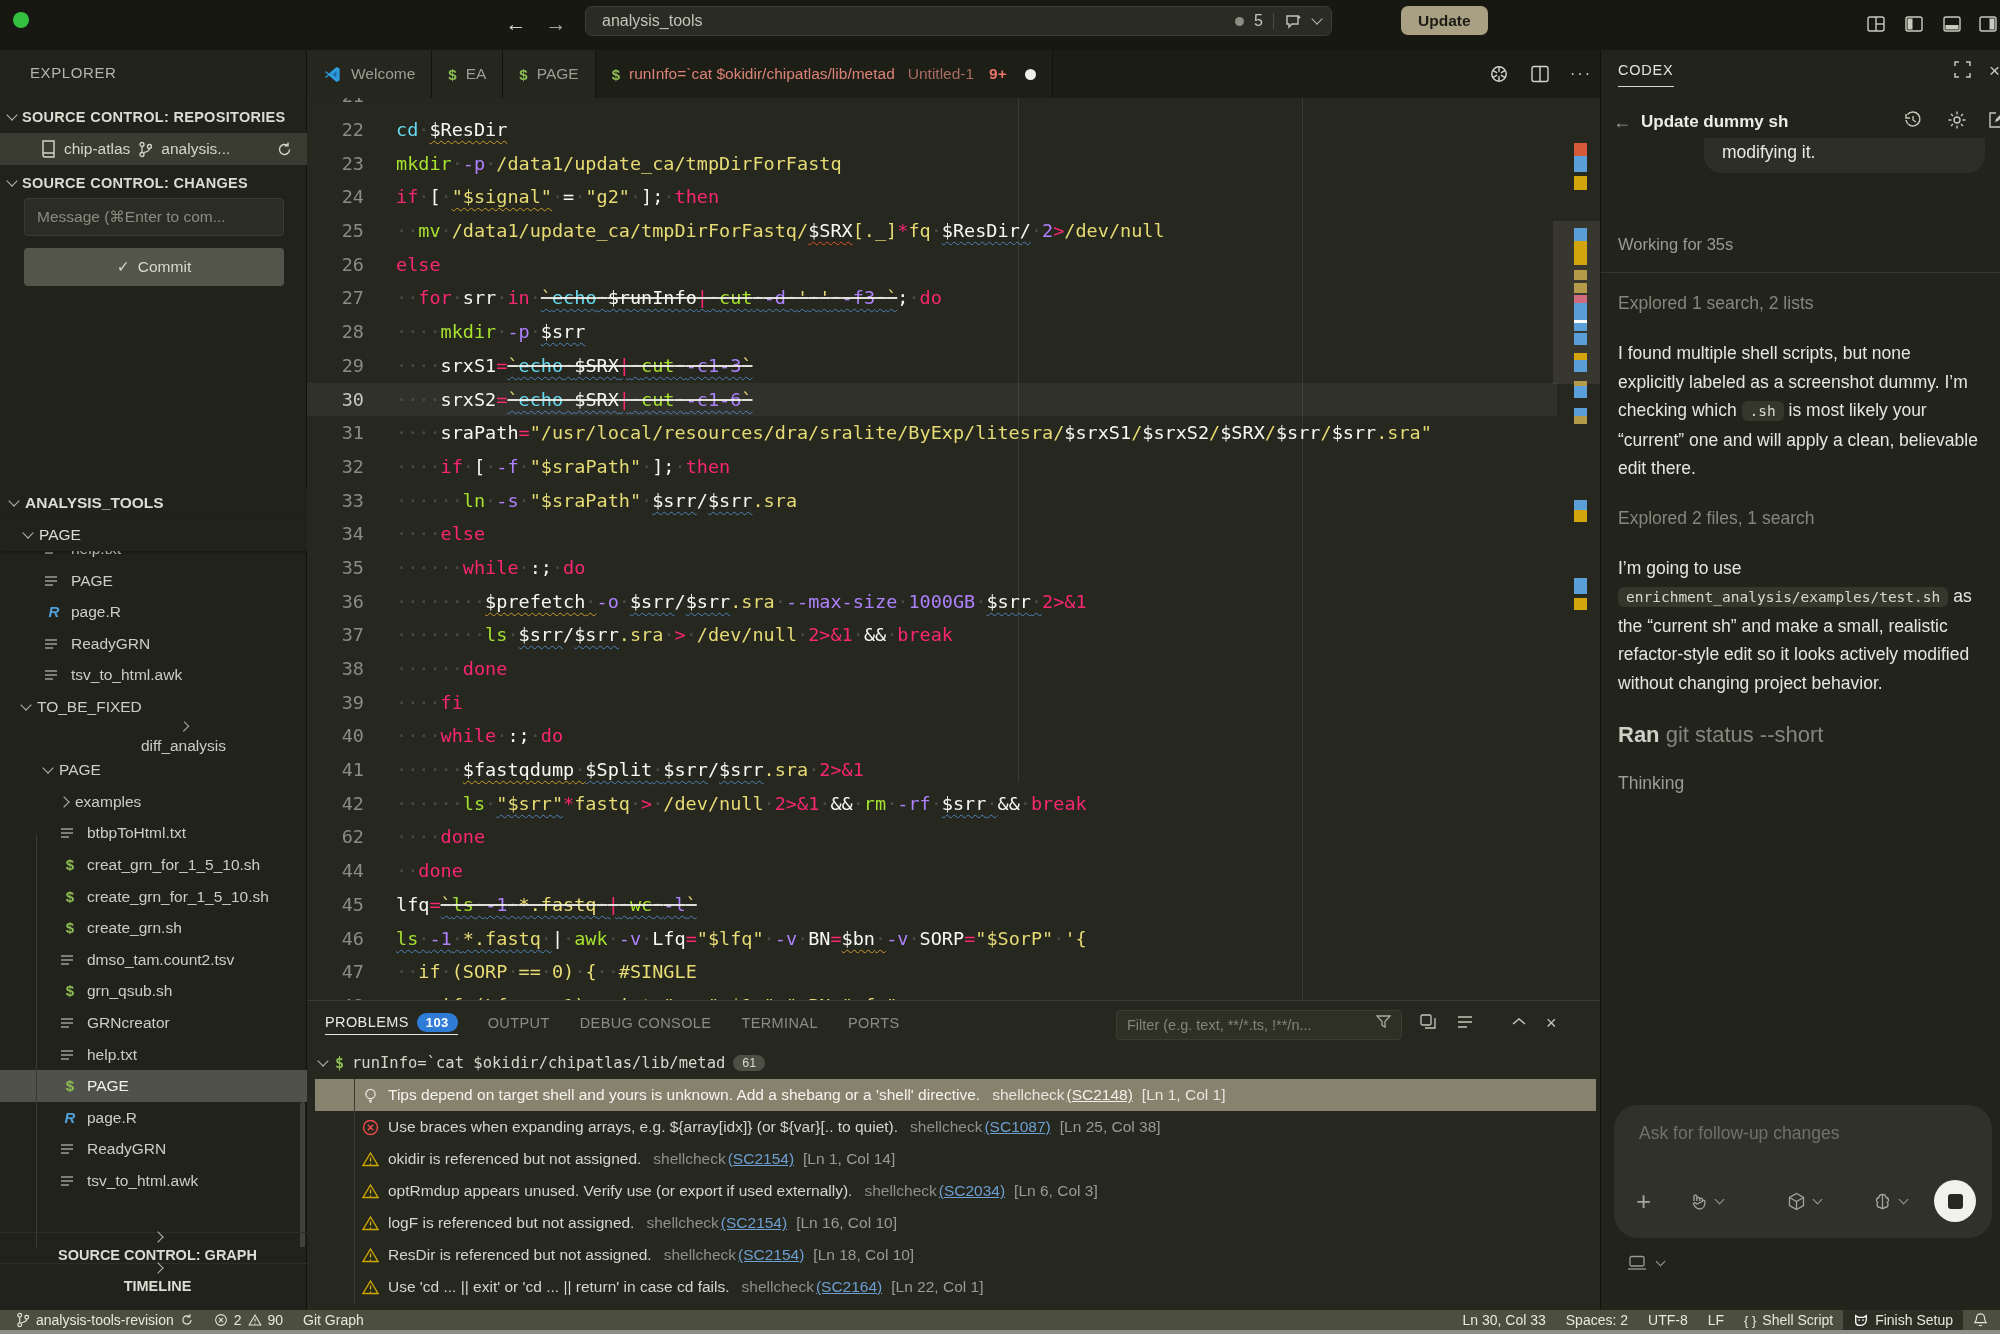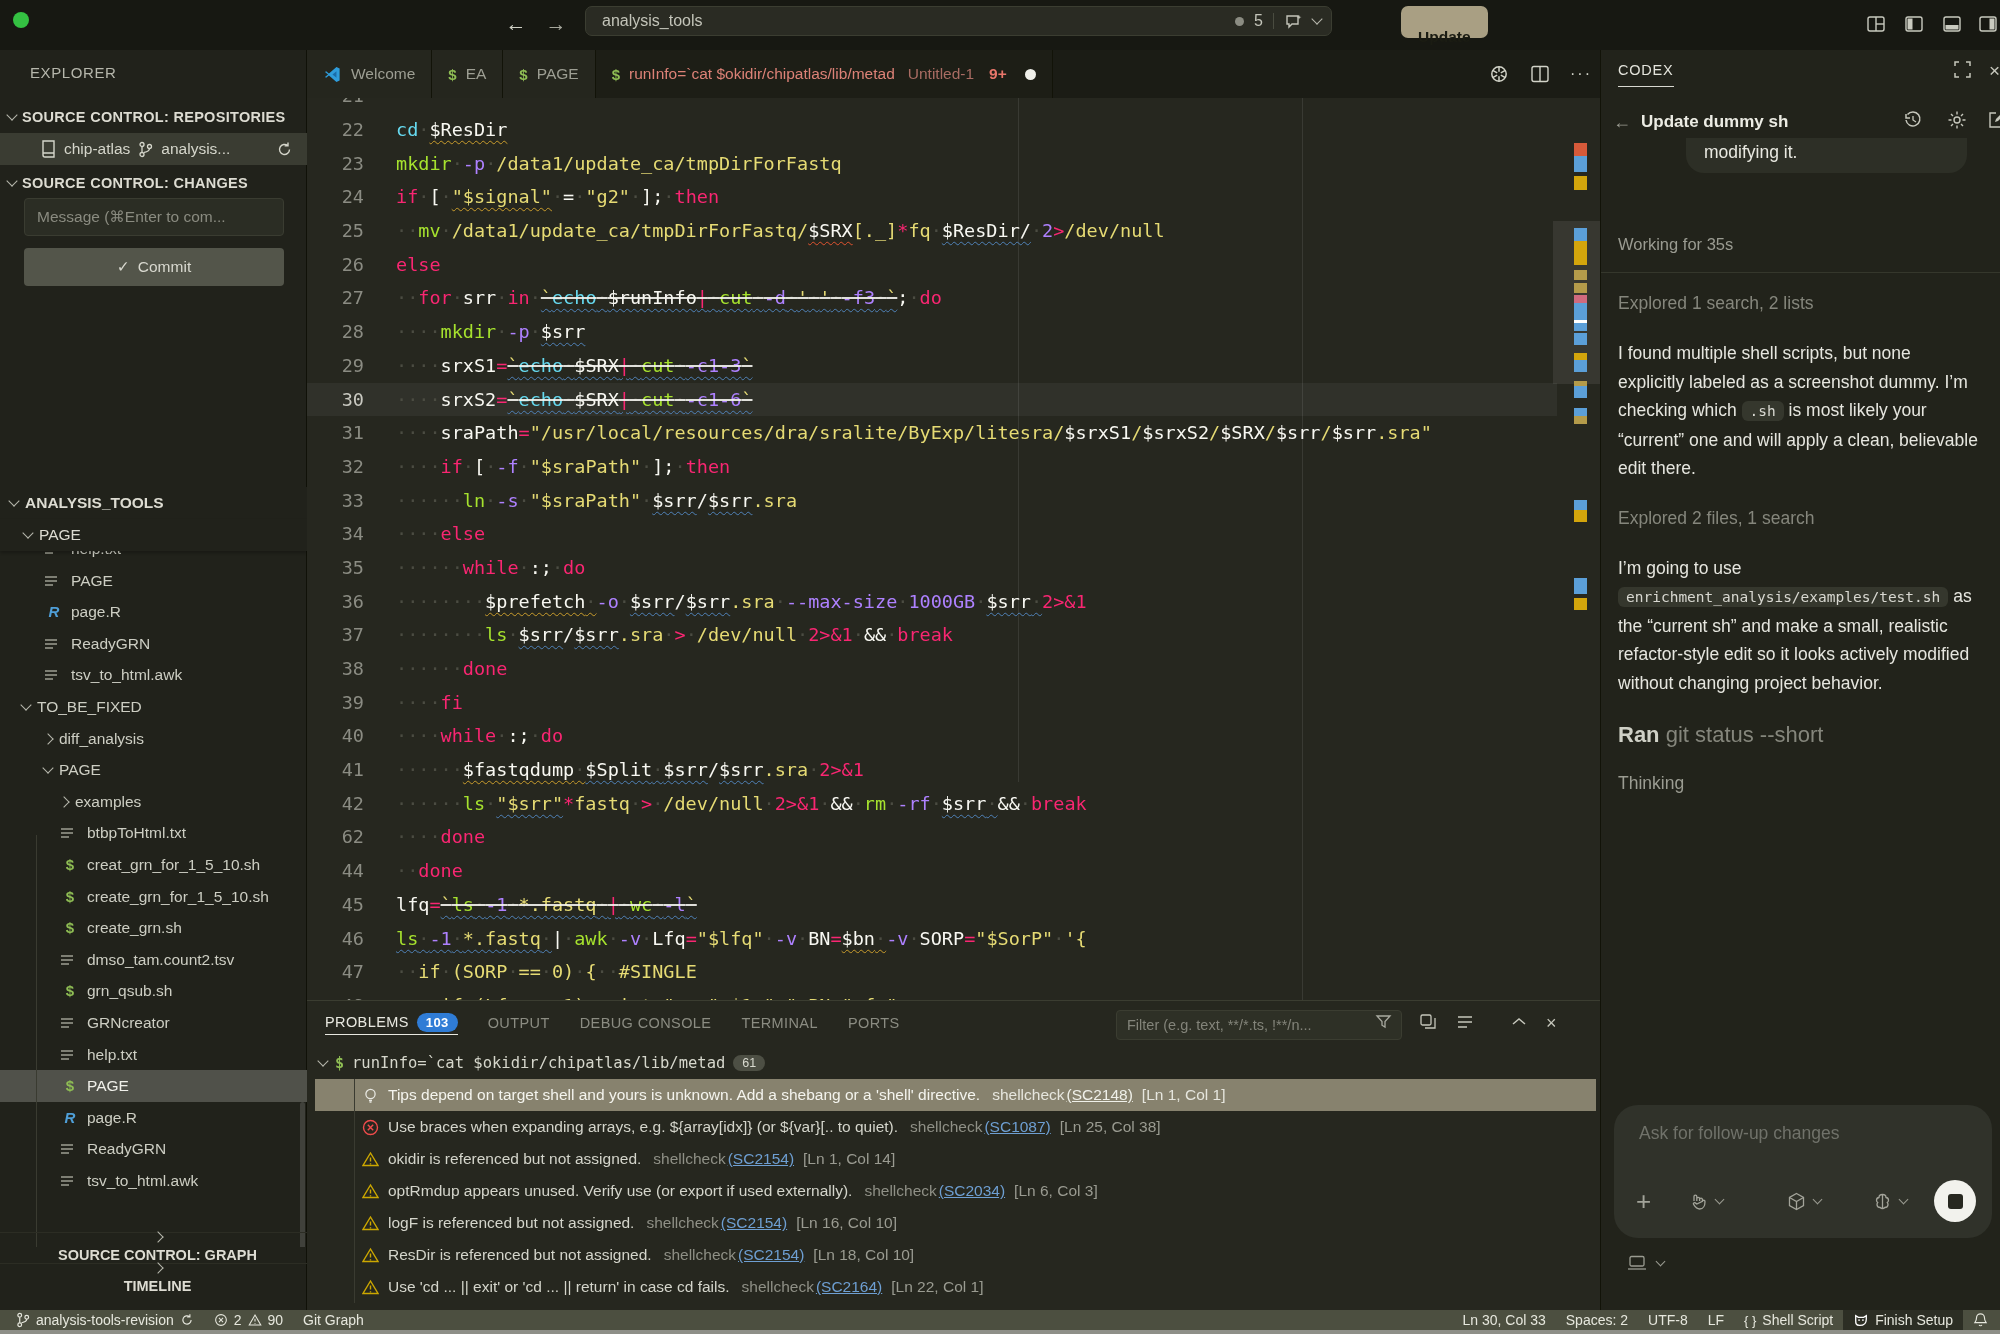--- a/index.html
+++ b/index.html
@@ -9,21 +9,21 @@
 
   
   #titlebar { position:absolute; left:0; top:0; width:2000px; height:50px; background:#171812; }
   .traffic { position:absolute; left:13px; top:12px; width:16px; height:16px; border-radius:50%; background:#34c142; }
   .nav-arrow { position:absolute; top:8px; width:32px; height:32px; color:#cfd0c5; font-size:21px; text-align:center; line-height:32px; }
   #nav-back { left:500px; } #nav-fwd { left:540px; color:#a7a89d; }
   #cmd-pill { position:absolute; left:585px; top:6px; width:747px; height:30px; background:#2a2b23; border:1px solid #3b3d31; border-radius:7px; color:#c3c4b9; font-size:16px; line-height:28px; padding-left:16px; }
   .pill-right { position:absolute; right:10px; top:0; height:28px; display:flex; align-items:center; gap:10px; color:#c3c4b9; }
   .pill-dot { width:9px; height:9px; border-radius:50%; background:#8b8c82; display:inline-block; }
   .pill-sep { width:1px; height:16px; background:#4a4c40; }
-  #update-btn { position:absolute; left:1401px; top:6px; height:29px; padding:16px 17px; background:#a99f83; color:#1b1c13; font-size:15.5px; font-weight:700; border-radius:7px; line-height:29px; }
+  #update-btn { position:absolute; left:1401px; top:6px; height:29px; padding:0 17px; background:#a99f83; color:#1b1c13; font-size:15.5px; font-weight:700; border-radius:7px; line-height:29px; }
   .tb-icon { position:absolute; top:10px; width:28px; height:28px; display:flex; align-items:center; justify-content:center; }
 
   
   #sidebar { position:absolute; left:0; top:50px; width:307px; height:1260px; background:#21221b; border-right:1px solid #101108; }
   #explorer-title { position:absolute; left:30px; top:14px; font-size:15px; letter-spacing:.6px; color:#b6b7ac; }
   .sect { position:absolute; left:0; width:307px; height:30px; display:flex; align-items:center; gap:6px; padding-left:8px; color:#dddcd2; font-weight:700; font-size:14.5px; letter-spacing:.3px; }
   .chev { width:8px; height:8px; border-right:1.6px solid #b7b8ad; border-bottom:1.6px solid #b7b8ad; display:inline-block; }
   .chev.d { transform:rotate(45deg); margin-top:-4px; }
   .chev.r { transform:rotate(-45deg); }
   #repo-row { position:absolute; left:0; top:83px; width:307px; height:32px; background:#3a3c32; display:flex; align-items:center; gap:8px; padding-left:40px; color:#d5d6cb; font-size:15.5px; }
@@ -85,21 +85,21 @@
   .prow.sel { background:#87826e; margin-left:8px; padding-left:47px; width:1281px; }
   .prow.sel .msg { color:#f4f4ee; } .prow.sel .src { color:#e6e6de; } .prow.sel .scode { color:#eff0e9; } .prow.sel .loc { color:#e6e6de; }
   #pguide { position:absolute; left:47px; top:78px; width:1px; height:224px; background:#3a3b31; }
 
   
   #codex { position:absolute; left:1600px; top:50px; width:400px; height:1260px; background:#22231b; border-left:1px solid #121308; }
   #cx-title { position:absolute; left:17px; top:12px; font-size:14.5px; letter-spacing:.8px; color:#e4e4dc; border-bottom:1.5px solid #d8d8d0; padding-bottom:8px; }
   .cx-hic { position:absolute; top:10px; color:#c6c7bc; }
   #cx-sub { position:absolute; left:0; top:58px; width:400px; height:34px; }
   #cx-thread { position:absolute; left:40px; top:4px; font-size:17px; font-weight:700; color:#ececE4; color:#ececE4; }
-  #cx-bubble { position:absolute; left:85px; top:88px; width:281px; height:35px; background:#2d2f26; border-radius:0 0 18px 18px; color:#e9e9e1; font-size:17.5px; padding:4px 0 0 18px; }
+  #cx-bubble { position:absolute; left:103px; top:88px; width:281px; height:35px; background:#2d2f26; border-radius:0 0 18px 18px; color:#e9e9e1; font-size:17.5px; padding:4px 0 0 18px; }
   #cx-working { position:absolute; left:17px; top:185px; font-size:16.5px; color:#9a9b91; }
   #cx-div { position:absolute; left:0px; top:222px; width:400px; height:1px; background:#35372c; }
   #cx-blocks { position:absolute; left:17px; top:243px; width:362px; }
   .cx-para { font-size:17.5px; line-height:28.5px; color:#e6e6df; margin-bottom:25px; }
   .cx-chip { font-family:"DejaVu Sans Mono", monospace; font-size:14.5px; background:#35372d; border-radius:6px; padding:2px 8px; color:#d8d8d1; }
   .cx-muted { font-size:17.5px; color:#85867c; margin-bottom:25px; }
   .cx-ran { font-size:22px; margin-bottom:25px; } .cx-ran b { color:#cfd0c6; font-weight:700; } .cx-ran span { color:#85867c; }
   .cx-think { font-size:17.5px; color:#9b9c92; }
   #cx-input { position:absolute; left:13px; top:1055px; width:378px; height:133px; background:#30322a; border-radius:24px; }
   #cx-ph { position:absolute; left:25px; top:18px; font-size:17.5px; color:#70726a; }
@@ -251,21 +251,21 @@
               <svg width="14" height="12" viewBox="0 0 14 12">
                 <path d="M1 2h12M1 6h12M1 10h8" stroke="#9d9e93" stroke-width="1.5"></path>
               </svg>
             </span>
             <span>tsv_to_html.awk</span>
           </div>
           <div class="trow" style="top: 204px; padding-left: 22px;">
             <span class="chev d"></span>
             <span>TO_BE_FIXED</span>
           </div>
-          <div class="trow" style="top: 235.6px; padding-left: 44px;">
+          <div class="trow" style="top: 235.6px; padding-left: 60px; flex-direction: column;">
             <span class="chev r"></span>
             <span>diff_analysis</span>
           </div>
           <div class="trow" style="top: 267.2px; padding-left: 44px;">
             <span class="chev d"></span>
             <span>PAGE</span>
           </div>
           <div class="trow" style="top: 298.8px; padding-left: 60px;">
             <span class="chev r"></span>
             <span>examples</span>

